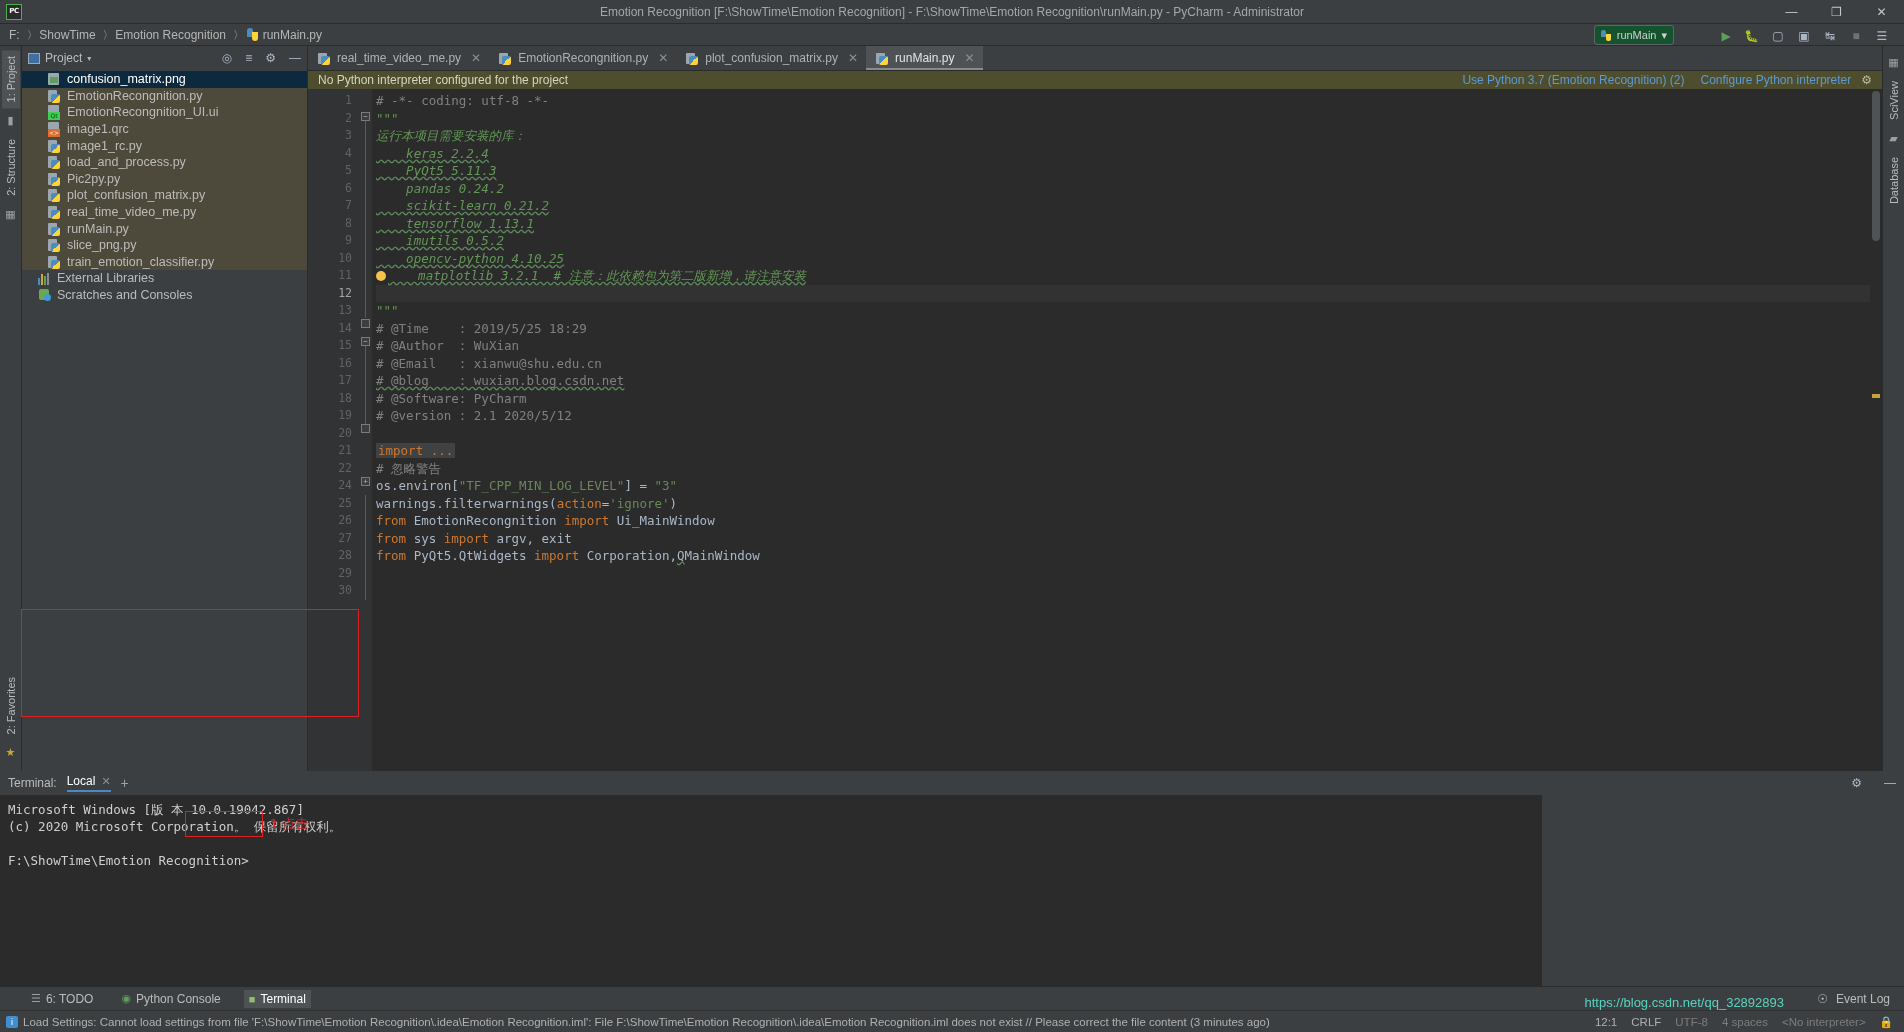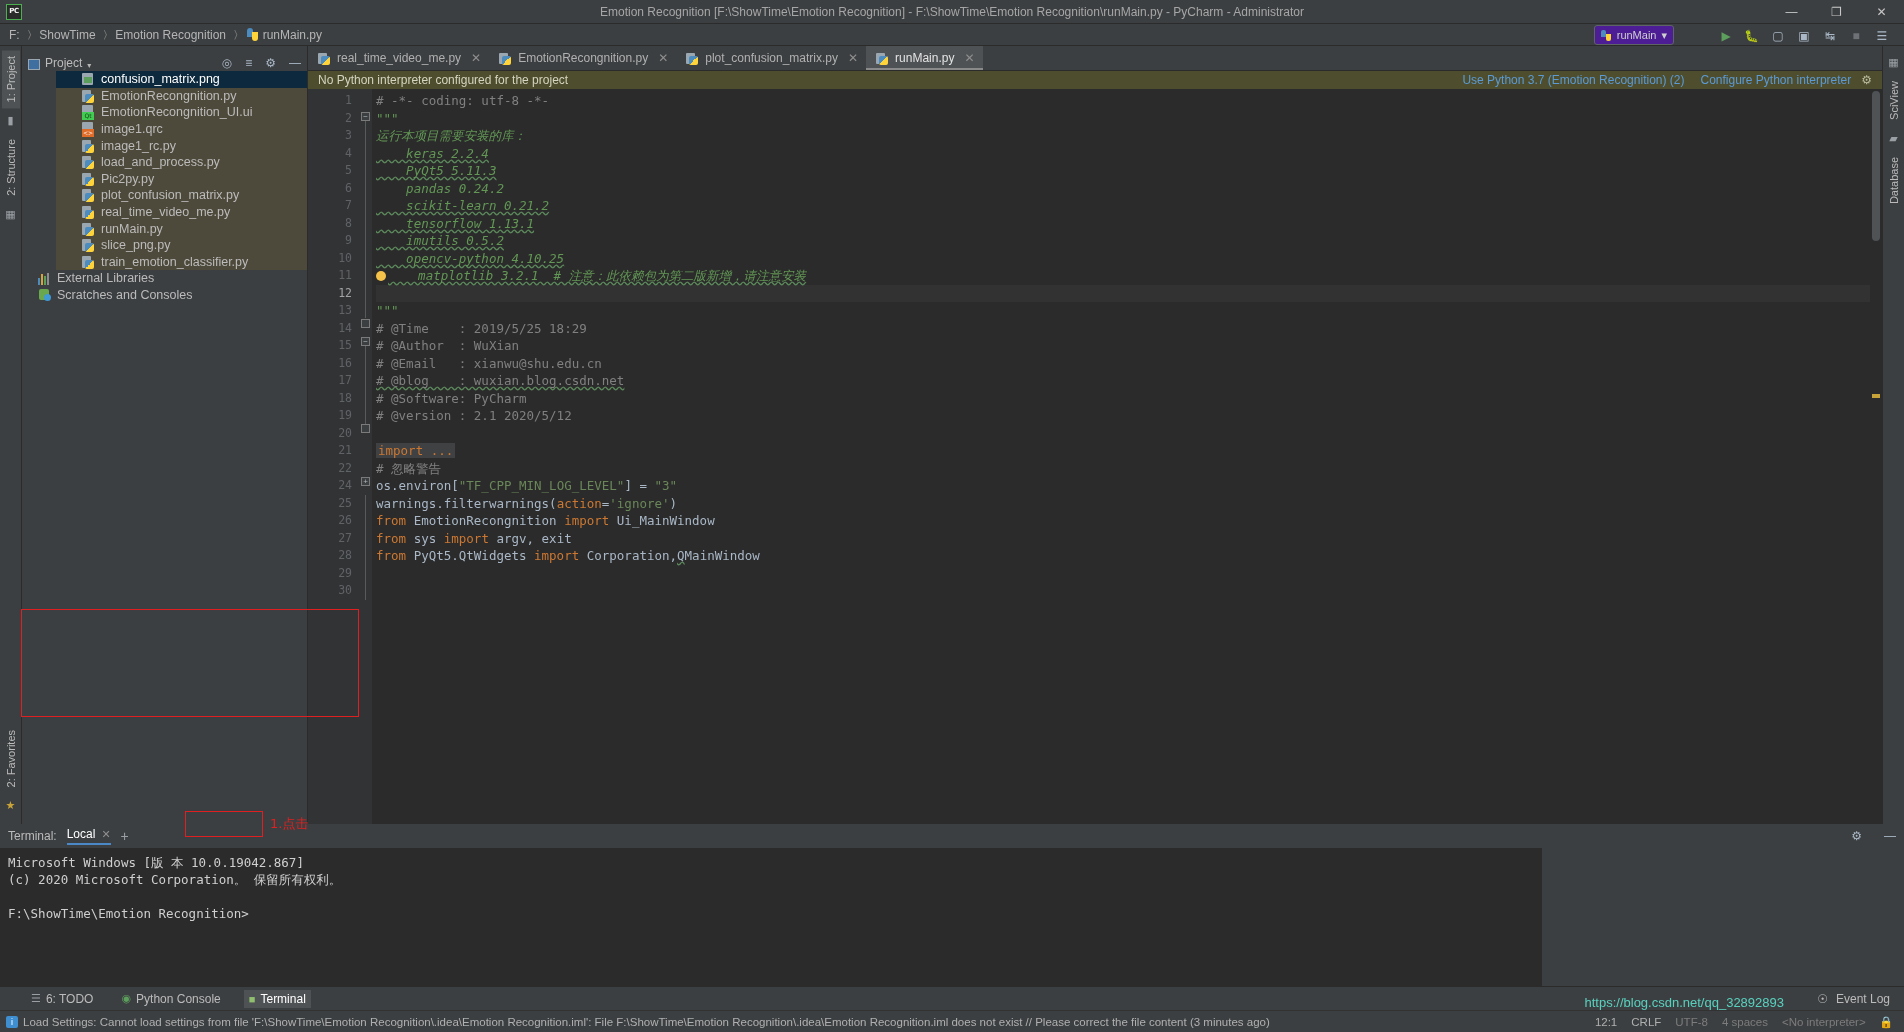--- a/index.html
+++ b/index.html
@@ -49,21 +49,21 @@
     display: inline-block; width: 13px; height: 13px; position: relative;
     margin-right: 4px; vertical-align: -2px;
   }
   .py-icon::before, .py-icon::after {
     content: ""; position: absolute; width: 6px; height: 9px;
   }
   .py-icon::before { background: #4b8bbe; left: 1px; top: 0px; border-radius: 3px 3px 0 0; }
   .py-icon::after  { background: #ffd43b; left: 6px; top: 4px; border-radius: 0 0 3px 3px; }
   .runcfg {
     position: absolute; right: 230px; top: 2px; height: 20px;
-    background: #4c1d95; border: 1px solid #5e6366; border-radius: 3px;
+    background: #14532d; border: 1px solid #5e6366; border-radius: 3px;
     display: flex; align-items: center; padding: 0 6px; font-size: 11px; color: #cfcfcf;
     gap: 5px;
   }
   .runcfg .pyico { width: 11px; height: 11px; position: relative; }
   .runcfg .pyico::before { content:""; position:absolute; width:5px;height:7px;background:#4b8bbe;left:0;top:0;border-radius:2px 2px 0 0;}
   .runcfg .pyico::after  { content:""; position:absolute; width:5px;height:7px;background:#ffd43b;left:5px;top:4px;border-radius:0 0 2px 2px;}
   .tb-icons { position: absolute; right: 14px; top: 0; height: 24px; display: flex; align-items: center; gap: 10px; }
   .tb-ic { width: 16px; height: 16px; display: flex; align-items: center; justify-content: center; font-size: 12px; color: #a9b7c6; }
 
   
@@ -88,34 +88,34 @@
     width: 22px; background: #3c3f41; border-left: 1px solid #2b2b2b;
     display: flex; flex-direction: column; align-items: center; flex: none; padding-top: 4px;
   }
 
   
   .projectpane {
     width: 286px; background: #3c3f41; display: flex; flex-direction: column;
     flex: none; border-right: 1px solid #2b2b2b;
   }
   .pp-header {
-    height: 24px; display: flex; align-items: flex-end; padding: 0 6px;
+    height: 24px; display: flex; align-items: center; padding: 0 6px;
     font-size: 12px; color: #bbbbbb; gap: 5px; flex: none;
   }
   .pp-header .sq { width: 12px; height: 11px; border: 1px solid #9aa7b0; background: #3f6fa0; }
   .pp-header .caret { font-size: 8px; color: #b5b5b5; }
   .pp-header .spacer { flex: 1; }
   .pp-header .hic { font-size: 12px; color: #a9b7c6; margin-left: 8px; }
   .pp-tree { flex: 1; overflow: hidden; font-size: 12.5px; padding-top: 1px; }
   .trow {
     height: 16.6px; display: flex; align-items: center; padding-left: 26px; gap: 6px;
     color: #bbbbbb; white-space: nowrap;
   }
   .trow.selected { background: #0d293e; color: #ffffff; }
-  .trow.inproject { background: #4e4a3b; margin-left: 34px; }
+  .trow.inproject { background: #4e4a3b; }
   .trow.inproject.selected { background: #0d293e; }
   .ic { width: 13px; height: 14px; position: relative; flex: none; }
   
   .ic.py::before { content:""; position:absolute; left:0; top:1px; width:9px;height:12px;background:#9aa7b0; border-radius:1px;}
   .ic.py::after  { content:""; position:absolute; left:3px; top:5px; width:9px;height:9px;
                    background: linear-gradient(135deg,#4b8bbe 0 50%,#ffd43b 50% 100%); border-radius:2px;}
   
   .ic.png::before { content:""; position:absolute; left:0; top:1px; width:11px;height:12px;background:#9aa7b0;border-radius:1px;}
   .ic.png::after  { content:""; position:absolute; left:2px; top:5px; width:8px;height:6px;background:#5c9e5c;}
   
@@ -195,21 +195,21 @@
     background: #f5c24a; vertical-align: -1px; margin-right: 2px;
   }
   .import-fold { background: #3f4143; padding: 0 2px; }
 
   .editor-scroll {
     position: absolute; right: 0; top: 0; bottom: 0; width: 12px; background: #2b2b2b;
   }
   .editor-thumb { position: absolute; right: 2px; width: 8px; background: #4f5355; border-radius: 4px; }
 
   
-  .termpanel { height: 162px; background: #3c3f41; flex: none; display: flex; flex-direction: column; }
+  .termpanel { height: 215px; background: #3c3f41; flex: none; display: flex; flex-direction: column; }
   .term-header {
     height: 24px; display: flex; align-items: center; padding: 0 8px; gap: 10px;
     font-size: 12px; color: #bbbbbb; flex: none;
   }
   .term-header .tlabel { color: #bbbbbb; }
   .term-tab {
     display: flex; align-items: center; gap: 6px; color: #ffffff; padding-bottom: 2px;
     border-bottom: 2px solid #4a88c7;
   }
   .term-tab .x { color: #8f8f8f; font-size: 11px; }

